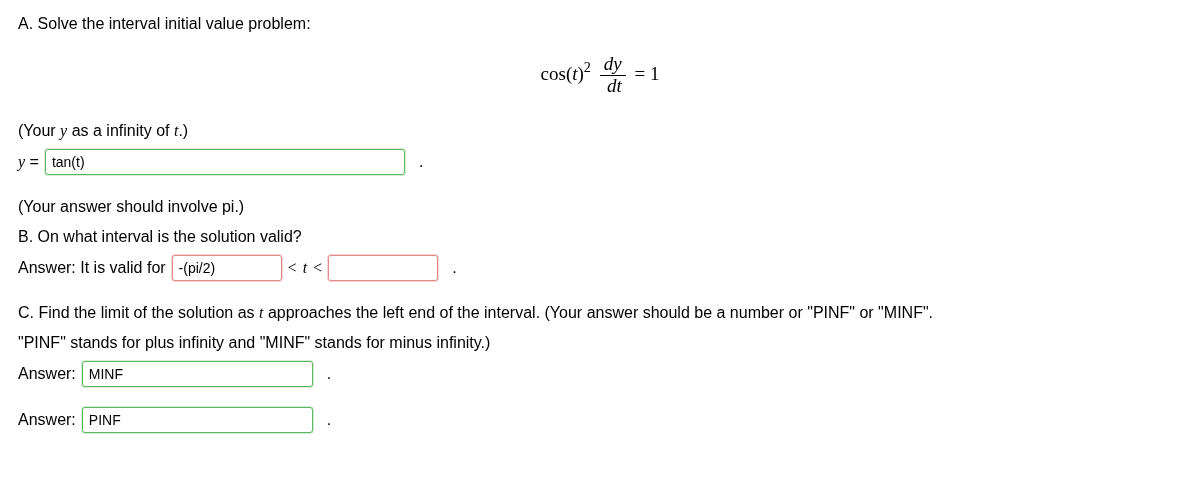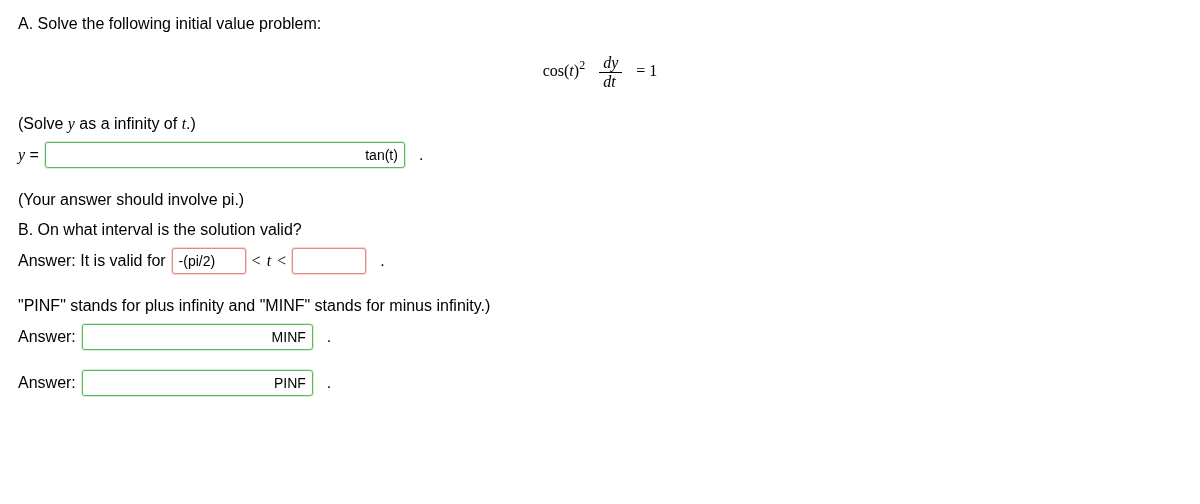--- a/index.html
+++ b/index.html
@@ -18,36 +18,36 @@
     .section {
       margin-bottom: 20px;
     }
     .line {
       margin-bottom: 6px;
       line-height: 1.5;
     }
     .equation-block {
       text-align: center;
       font-family: 'Times New Roman', serif;
-      font-size: 16px;
+      font-size: 19px;
       margin: 18px 0 22px 0;
     }
     .math {
       font-family: 'Times New Roman', serif;
       font-style: italic;
     }
     .math-rm {
       font-family: 'Times New Roman', serif;
       font-style: normal;
     }
     .frac {
       display: inline-block;
       vertical-align: middle;
-      text-align: left;
-      margin: 0 10px;
+      text-align: right;
+      margin: 0 4px;
     }
     .frac .num {
       display: block;
       border-bottom: 1px solid #000;
       padding: 0 4px;
       line-height: 1.1;
     }
     .frac .den {
       display: block;
       padding: 0 4px;
@@ -63,60 +63,59 @@
       font-family: Arial, Helvetica, sans-serif;
       font-size: 14px;
       padding: 4px 6px;
       border: 1px solid #ccc;
       border-radius: 3px;
       height: 26px;
     }
     input.correct {
       border: 1px solid #5cb85c;
       box-shadow: 0 0 0 1px rgba(92,184,92,0.25);
-      text-align: right;
     }
     input.wrong {
       border: 1px solid #e08a8a;
       box-shadow: 0 0 0 1px rgba(217,83,79,0.25);
     }
     .wide {
       width: 360px;
     }
     .med {
       width: 231px;
     }
     .short {
-      width: 74px;
+      width: 110px;
     }
     .sup {
       font-size: 0.75em;
       vertical-align: super;
     }
     .period {
       margin-left: 8px;
     }
   </style>
 </head>
 <body>
 
 <div class="section">
-  <div class="line">A. Solve the following initial value problem:</div>
+  <div class="line">A. Solve the interval initial value problem:</div>
 
   <div class="equation-block">
     <span class="math-rm">cos(</span><span class="math">t</span><span class="math-rm">)</span><span class="sup math-rm">2</span>
     <span class="frac">
       <span class="num math">dy</span>
       <span class="den math">dt</span>
     </span>
     <span class="math-rm"> = 1</span>
   </div>
 
   <div class="line">
-    <span>(Solve </span><span class="math">y</span><span> as a infinity of </span><span class="math">t</span><span>.)</span>
+    <span>(Your </span><span class="math">y</span><span> as a infinity of </span><span class="math">t</span><span>.)</span>
   </div>
   <div class="answer-row">
     <span><span class="math">y</span><span> = </span></span>
     <input type="text" class="wide correct" value="tan(t)" style="">
     <span class="period">.</span>
   </div>
 </div>
 
 <div class="section">
   <div class="line">(Your answer should involve pi.)</div>
@@ -126,20 +125,23 @@
     <input type="text" class="short wrong" value="-(pi/2)" style="">
     <span class="math-rm">&lt;</span>
     <span class="math">t</span>
     <span class="math-rm">&lt;</span>
     <input type="text" class="short wrong" value="" style="">
     <span class="period">.</span>
   </div>
 </div>
 
 <div class="section">
+  <div class="line">
+    <span>C. Find the limit of the solution as </span><span class="math">t</span><span> approaches the left end of the interval. (Your answer should be a number or "PINF" or "MINF".</span>
+  </div>
   <div class="line">"PINF" stands for plus infinity and "MINF" stands for minus infinity.)</div>
   <div class="answer-row">
     <span>Answer:</span>
     <input type="text" class="med correct" value="MINF" style="">
     <span class="period">.</span>
   </div>
 </div>
 
 <div class="section">
   <div class="answer-row">

